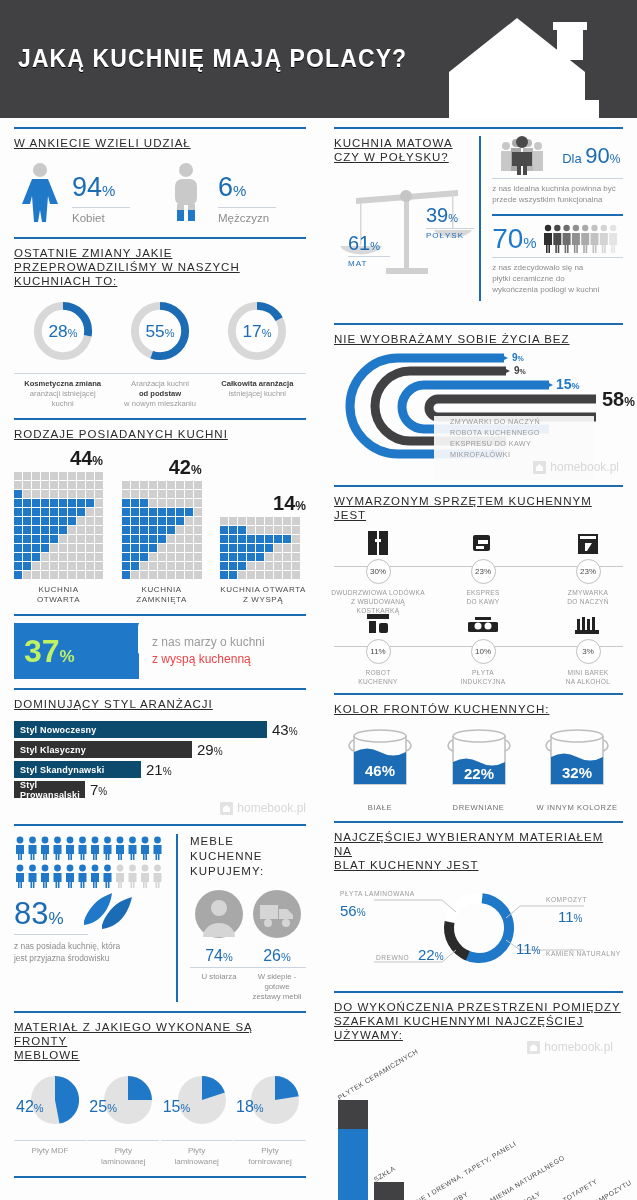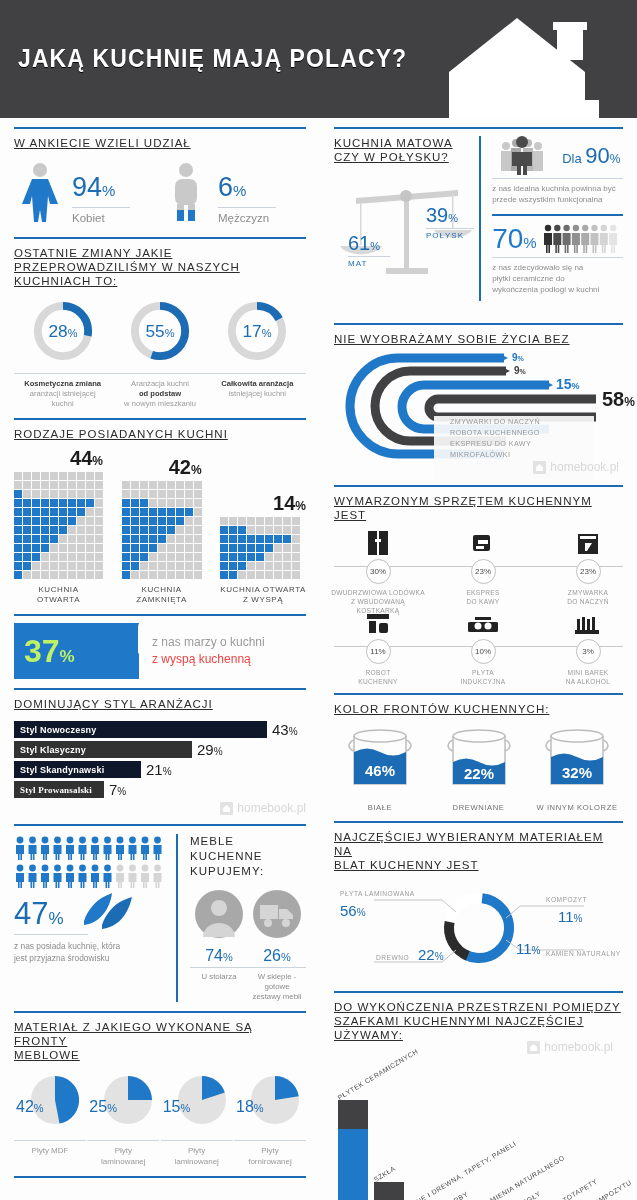--- a/index.html
+++ b/index.html
@@ -68,21 +68,21 @@
   .cloud { position:absolute; right:-1px; top:0; height:56px; width:26px; }
   .banner-txt { margin-left:14px; font-size:12px; line-height:17px; }
   .banner-txt .g { color:#9b9b9b; }
   .banner-txt .b { color:#ef4444; font-weight:normal; }
 
   
   .sbars { margin-top:10px; }
   .sbar-row { display:flex; align-items:center; margin-bottom:3px; }
   .sbar { height:17px; display:flex; align-items:center; color:#fff;
           font-size:9px; font-weight:bold; padding-left:6px; letter-spacing:.2px; }
-  .sbar.blue { background:#0f172a; }
+  .sbar.blue { background:#0c4a6e; }
   .sbar.dark { background:#323232; }
   .sbar-val { margin-left:5px; font-size:15px; color:#1e1e1e; }
   .sbar-val .pct { font-size:10px; }
 
   
   .split { display:flex; margin-top:8px; }
   .eco { width:162px; padding-right:10px; }
   .ppl-rows svg { display:block; }
   .eco-big { color:#1b6cb5; font-size:31px; font-weight:normal; margin-top:6px; }
   .eco-big .pct { font-size:17px; }
@@ -591,21 +591,21 @@
         </div>
         <div class="sbar-row">
           <div class="sbar dark" style="width:178px;">Styl Klasyczny</div>
           <div class="sbar-val"><span>29</span><span class="pct">%</span></div>
         </div>
         <div class="sbar-row">
           <div class="sbar blue" style="width:127px;">Styl Skandynawski</div>
           <div class="sbar-val"><span>21</span><span class="pct">%</span></div>
         </div>
         <div class="sbar-row">
-          <div class="sbar dark" style="width:90px;font-family:Liberation Serif, serif;">Styl Prowansalski</div>
+          <div class="sbar dark" style="width:71px;">Styl Prowansalski</div>
           <div class="sbar-val"><span>7</span><span class="pct">%</span></div>
         </div>
       </div>
 
       <div class="hb-watermark" style="position:relative; justify-content:flex-end; margin-top:2px;">
         <svg width="13" height="13" viewBox="0 0 13 13">
           <rect width="13" height="13" rx="1" fill="#cfcfcf"></rect>
           <path d="M6.5 3 L10 6 v4 h-7 V6 Z" fill="#ffffff"></path>
         </svg>
         <span class="hbtxt">homebook.pl</span>
@@ -662,21 +662,21 @@
                 <circle cx="118.5" cy="34" r="3.4" fill="#d5d5d5"></circle>
                 <path d="M114.5 39 h8 v9 h-2 v6 h-1.6 v-6 h-0.8 v6 h-1.6 v-6 h-2 Z" fill="#d5d5d5"></path>
                 <circle cx="131" cy="34" r="3.4" fill="#d5d5d5"></circle>
                 <path d="M127 39 h8 v9 h-2 v6 h-1.6 v-6 h-0.8 v6 h-1.6 v-6 h-2 Z" fill="#d5d5d5"></path>
                 <circle cx="143.5" cy="34" r="3.4" fill="#d5d5d5"></circle>
                 <path d="M139.5 39 h8 v9 h-2 v6 h-1.6 v-6 h-0.8 v6 h-1.6 v-6 h-2 Z" fill="#d5d5d5"></path>
               </svg>
           </div>
           <div style="display:flex; align-items:center;">
             <div>
-              <div class="eco-big"><span>47</span><span class="pct">%</span></div>
+              <div class="eco-big"><span>83</span><span class="pct">%</span></div>
             </div>
             <svg width="56" height="40" viewBox="0 0 56 40" style="margin-left:14px;">
               <path d="M6 30 C14 8 30 4 34 2 C32 18 22 32 6 34 Z" fill="#1f78c8"></path>
               <path d="M24 34 C32 12 48 8 54 6 C50 24 40 36 24 38 Z" fill="#1b6cb5"></path>
             </svg>
           </div>
           <div class="eco-line"></div>
           <div class="eco-txt">
             <span>z nas posiada kuchnię, która</span><br><span>jest przyjazna środowisku</span>
           </div>

